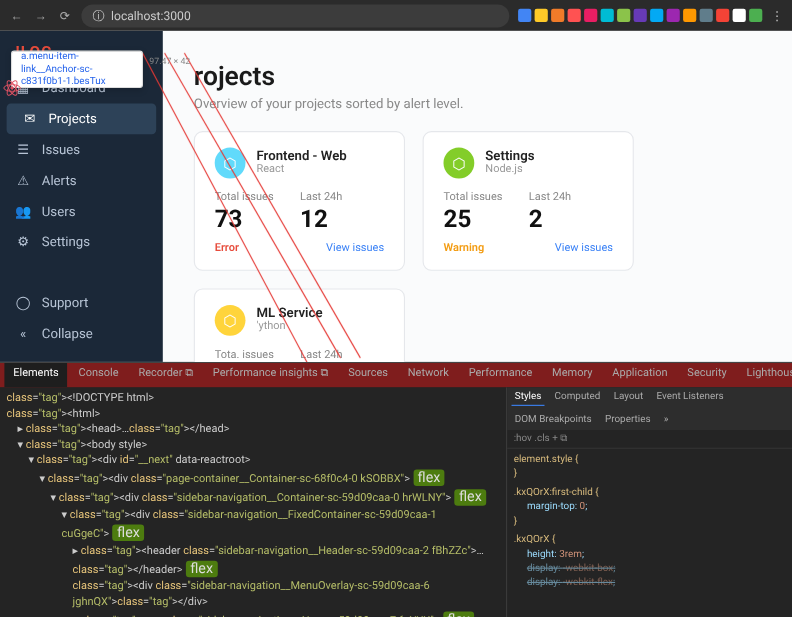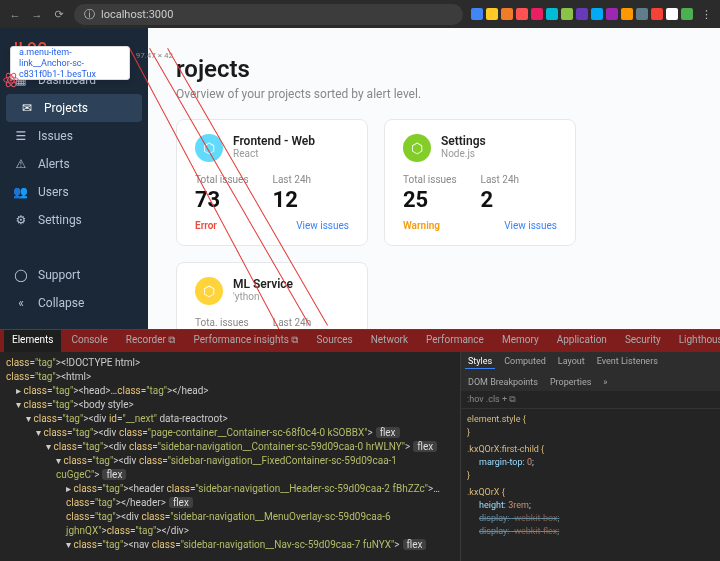--- a/index.html
+++ b/index.html
@@ -53,21 +53,21 @@
 
 
 .devtools{height:232px;background:#242424;display:flex;flex-direction:column;font-family:Menlo,Consolas,monospace;font-size:10px;color:#ccc;border-top:1px solid #444}
 .dt-tabs{display:flex;background:#7f1d1d;height:22px;padding:0 4px;gap:2px;font-size:10px;color:#aaa;overflow:hidden}
 .dt-tab{padding:4px 8px;cursor:pointer;white-space:nowrap}
 .dt-tab.active{background:#1e1e1e;color:#fff}
 .dt-body{flex:1;display:flex;overflow:hidden}
 .dt-dom{flex:1;overflow:auto;padding:4px 6px;line-height:1.4}
 .dt-dom .attr{color:#e7c57b}
 .dt-dom .val{color:#b5bd68}
-.dt-dom .pill{background:#404040;color:#ddd;border-radius:3px;padding:0 4px;font-size:10px;margin-left:3px}
+.dt-dom .pill{background:#4d7c0f;color:#ddd;border-radius:3px;padding:0 4px;font-size:13px;margin-left:3px}
 .dt-dom .indent1{padding-left:10px}.dt-dom .indent2{padding-left:20px}.dt-dom .indent3{padding-left:30px}.dt-dom .indent4{padding-left:40px}.dt-dom .indent5{padding-left:50px}.dt-dom .indent6{padding-left:60px}
 .dt-styles{width:260px;border-left:1px solid #3a3a3a;display:flex;flex-direction:column}
 .dt-stabs{display:flex;background:#2d2d2d;font-size:9px;color:#aaa;padding:2px 4px;gap:6px;flex-wrap:wrap}
 .dt-stab{padding:2px 3px;cursor:pointer}
 .dt-stab.active{color:#fff;border-bottom:1px solid #3b82f6}
 .dt-filter{padding:3px 6px;display:flex;gap:6px;font-size:9px;color:#888;border-bottom:1px solid #333}
 .dt-filter input{background:transparent;border:none;color:#ccc;flex:1;font-size:9px;outline:none}
 .dt-css{flex:1;overflow:auto;padding:4px 6px;font-size:9px;line-height:1.45}
 .dt-css .sel{color:#d7ba7d}
 .dt-css .prop{color:#9cdcfe;padding-left:12px}

